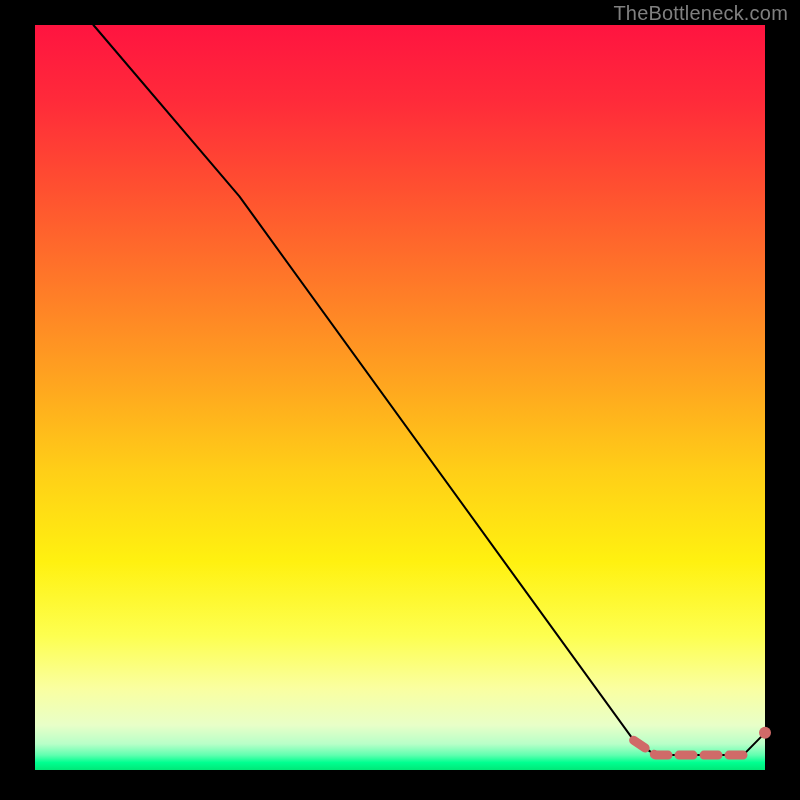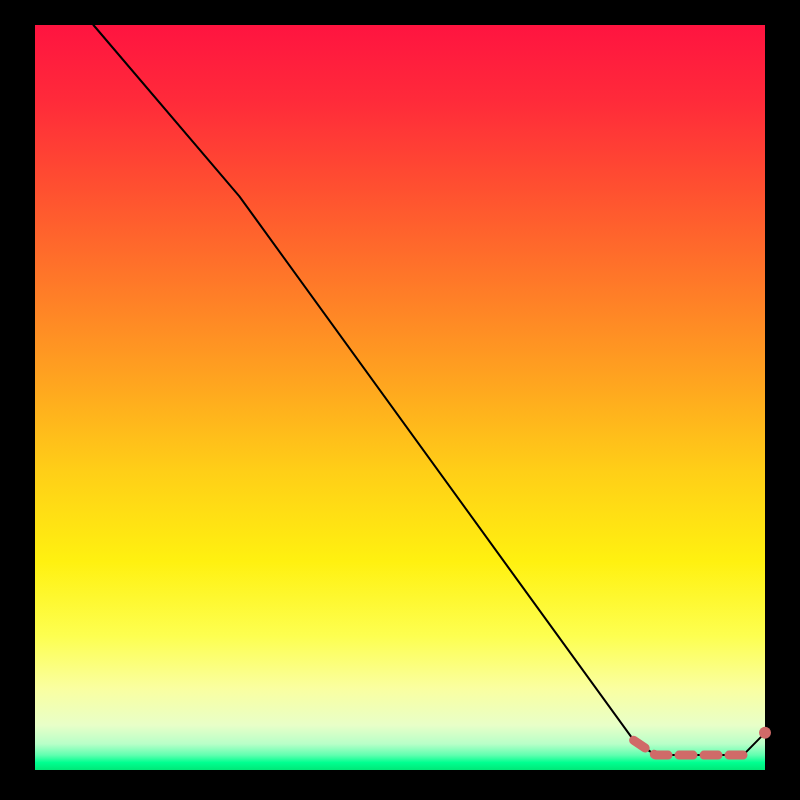--- a/index.html
+++ b/index.html
@@ -66,20 +66,21 @@
     width: 730px;
     height: 745px;
     overflow: visible;
   }
 </style>
 </head>
 <body>
 
 <div class="frame">
 
+  <div class="watermark">TheBottleneck.com</div>
 
   <div class="plot">
     <div class="gradient"></div>
 
     <svg class="overlay" viewBox="0 0 730 745" preserveAspectRatio="none">
       <path d="M58.4 0.0 L204.4 171.4 L598.6 715.2 L620.5 730.1 L708.1 730.1 L730.0 707.8" fill="none" stroke="#000" stroke-width="2" stroke-linecap="round" stroke-linejoin="round"></path>
 
       <path d="M598.6 715.2 L620.5 730.1 L708.1 730.1" fill="none" stroke="#d06a68" stroke-width="9" stroke-linecap="round" stroke-linejoin="round" stroke-dasharray="14 11"></path>
 
       <circle r="6" fill="#d06a68" cx="730.0" cy="707.8"></circle>

